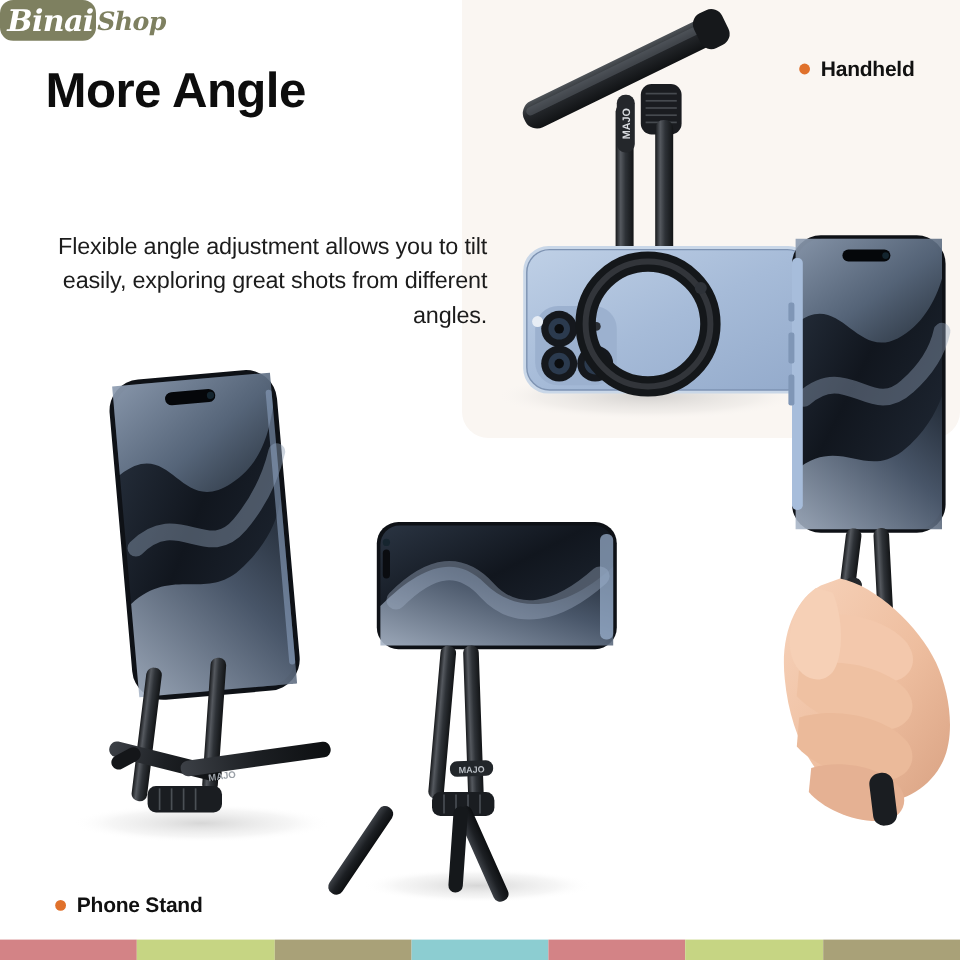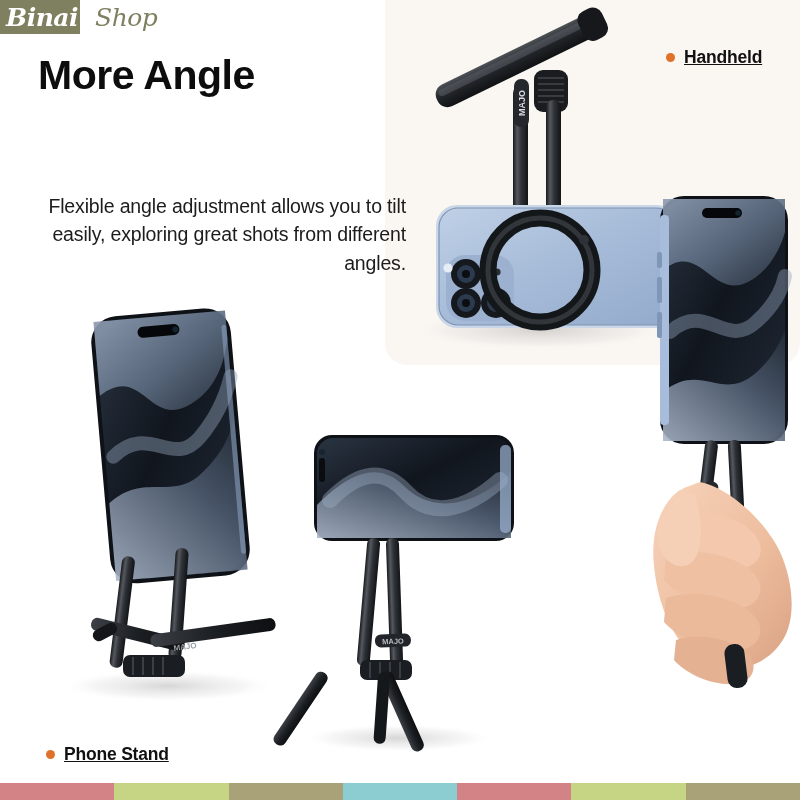--- a/index.html
+++ b/index.html
@@ -22,23 +22,23 @@
     display:flex; align-items:center; padding:0 2px 0 6px;
   }
   #logo .logo-a {
     font-family:"DejaVu Serif", serif;
     font-style:italic; font-weight:bold;
     font-size:25px; color:#ffffff; letter-spacing:-.5px;
     line-height:1;
   }
   #logo .logo-b {
     font-family:"DejaVu Serif", serif;
-    font-style:italic; font-weight:normal;
-    font-size:25px; color:#7E8060; letter-spacing:-.5px;
-    line-height:1; padding-left:15px;
+    font-style:italic; font-weight:bold;
+    font-size:21px; color:#7E8060; letter-spacing:-.5px;
+    line-height:1; padding-left:1px;
   }
 
   
   #headline {
     position:absolute; left:38px; top:48px; width:360px;
     z-index:30;
   }
   #headline .line {
     font-size:41px; font-weight:bold; color:#0d0d0d;
     line-height:1.32; letter-spacing:-.5px; white-space:nowrap;
@@ -48,21 +48,21 @@
   }
   #subcopy p {
     font-size:19.5px; color:#1c1c1c; line-height:1.46; letter-spacing:-.15px;text-align:right;
   }
 
   
   .callout { position:absolute; display:flex; align-items:center; gap:9px; z-index:45; }
   .callout .dot {
     width:9px; height:9px; border-radius:50%; background:#E0712B; flex:none;
   }
-  .callout .lbl { font-size:17.5px; font-weight:bold; color:#111; letter-spacing:-.2px;text-decoration:underline; }
+  .callout .lbl { font-size:17.5px; font-weight:bold; color:#111; letter-spacing:-.2px; }
   #callout-handheld { left:666px; top:47px; }
   #callout-stand { left:46px; top:744px;text-align:center; }
 
   
   #panel-handheld {
     position:absolute; left:385px; top:0; width:415px; height:365px;
     background:#FAF6F2; border-radius:0 0 22px 22px; z-index:5;
   }
   #scene { position:absolute; inset:0; z-index:10; }
 
@@ -71,21 +71,21 @@
            display:flex; z-index:50; }
   #strip i { display:block; height:100%; flex:1 1 0; }
 
   
   svg.art { position:absolute; overflow:visible; }
 </style>
 </head>
 <body>
 
 <div id="logo">
-  <span class="logo-box" style="background: rgb(126, 128, 96);">
+  <span class="logo-box" style="background: rgb(126, 128, 96); border-radius: 11px;">
     <span class="logo-a">Binai</span>
   </span>
   <span class="logo-b" style="color: rgb(126, 128, 96);">Shop</span>
 </div>
 
 <div id="headline">
   <div class="line">More Angle</div>
 </div>
 
 <div id="subcopy">

